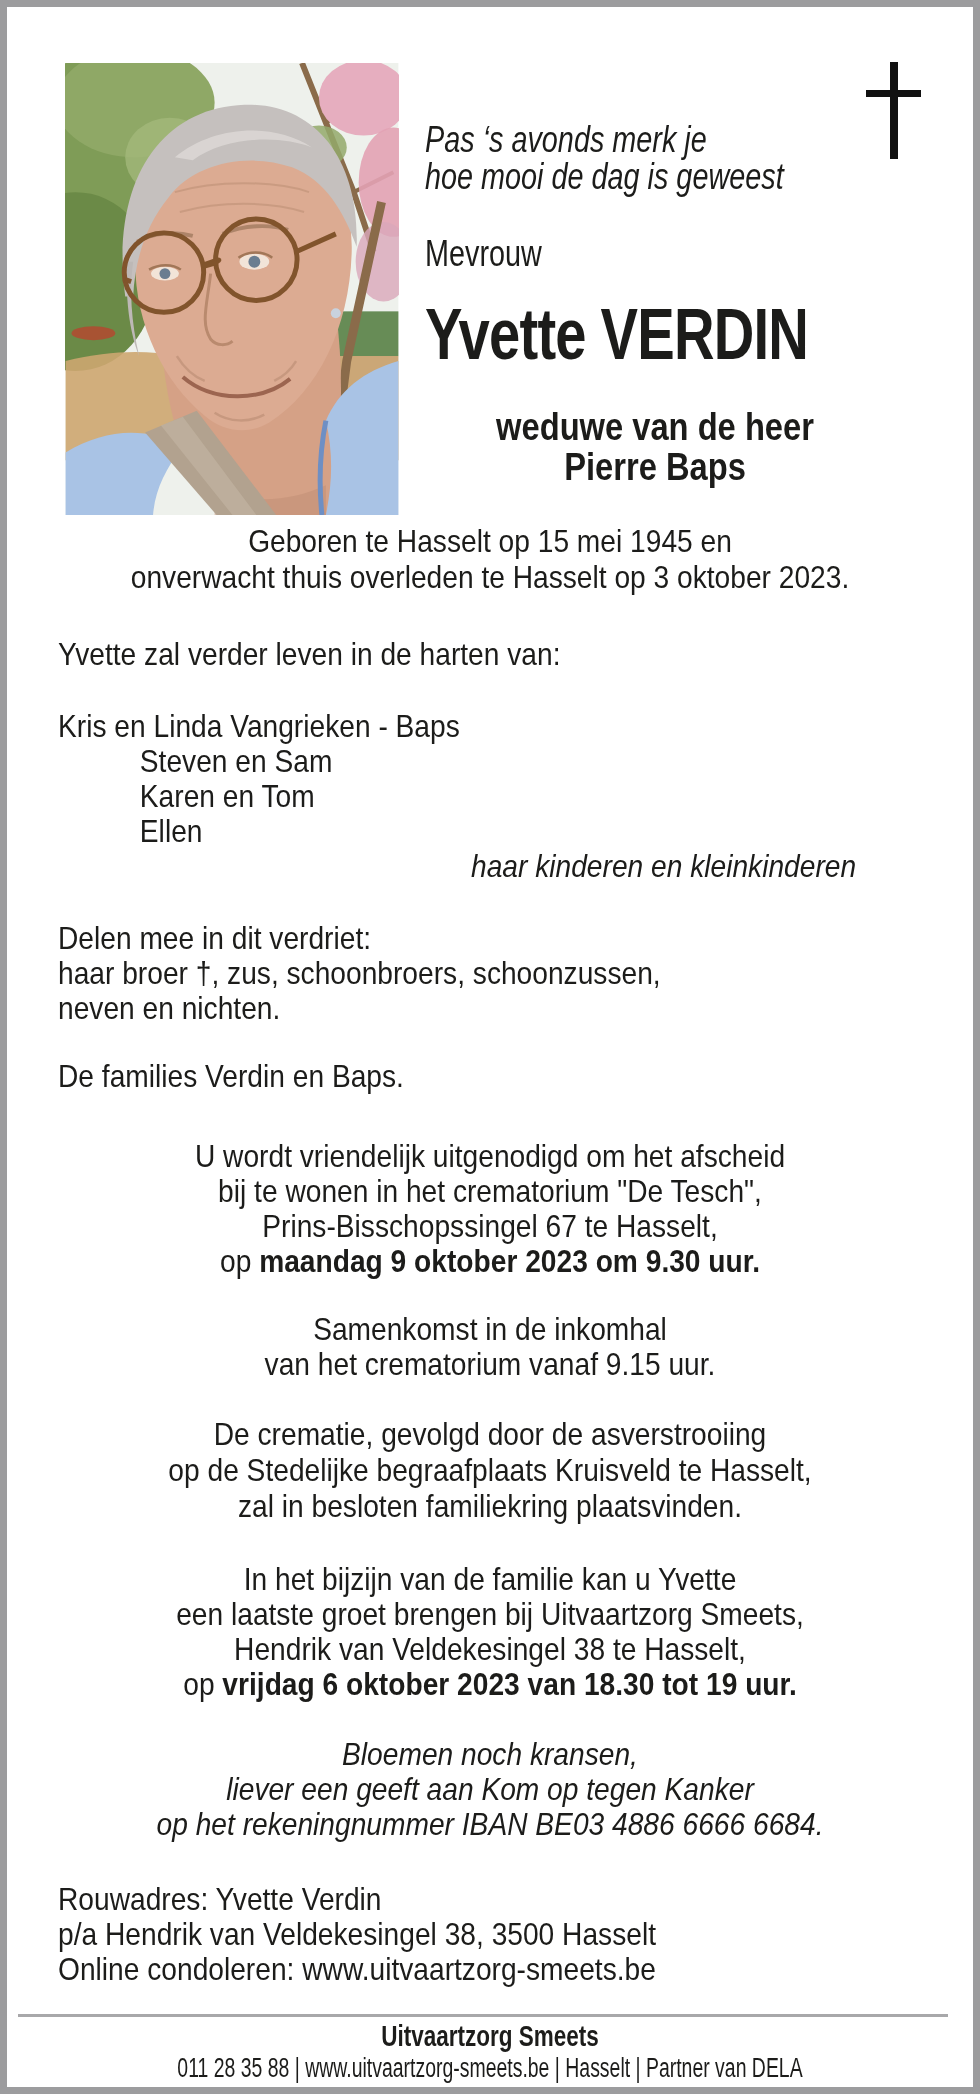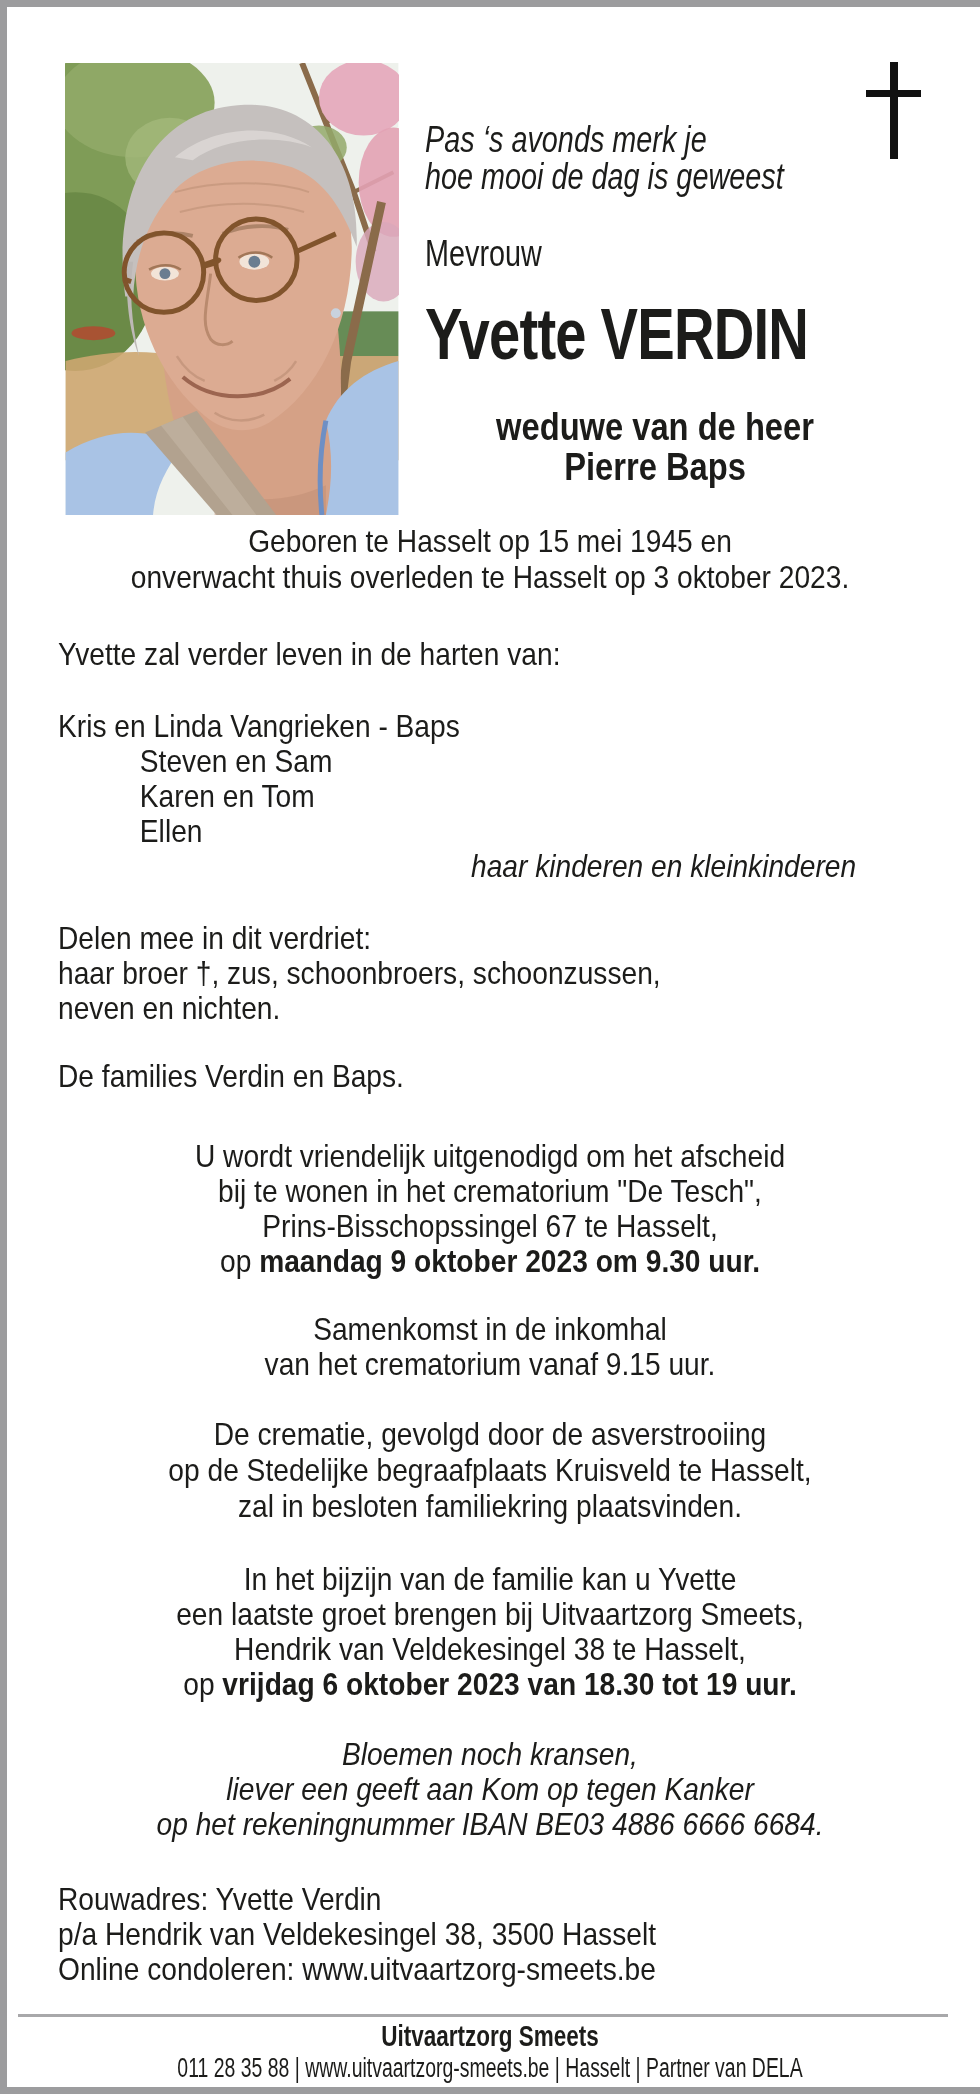--- a/index.html
+++ b/index.html
@@ -4,21 +4,21 @@
 <style>
   html,body{margin:0;padding:0;}
   body{
     width:980px;height:2094px;position:relative;
     background:#9c9c9e;
     font-family:"Liberation Sans","DejaVu Sans",sans-serif;
     color:#1c1c1a;
   }
   .page{
     position:absolute;left:7px;top:7px;width:966px;height:2080px;
-    background:#ffffff;overflow:hidden;padding-left:8px;
+    background:#ffffff;overflow:hidden;
   }
   .abs{position:absolute;}
   .body-text{font-size:32px;line-height:35px;white-space:nowrap;}
   .cond-left{transform:scaleX(0.88);transform-origin:left top;}
   .cond-center{transform:scaleX(0.88);transform-origin:center top;}
   .center{width:966px;text-align:center;left:0;}
   .left-col{left:51px;text-align:left;}
   .bold{font-weight:bold;}
 
   #portrait{left:58px;top:56px;width:334px;height:452px;}

